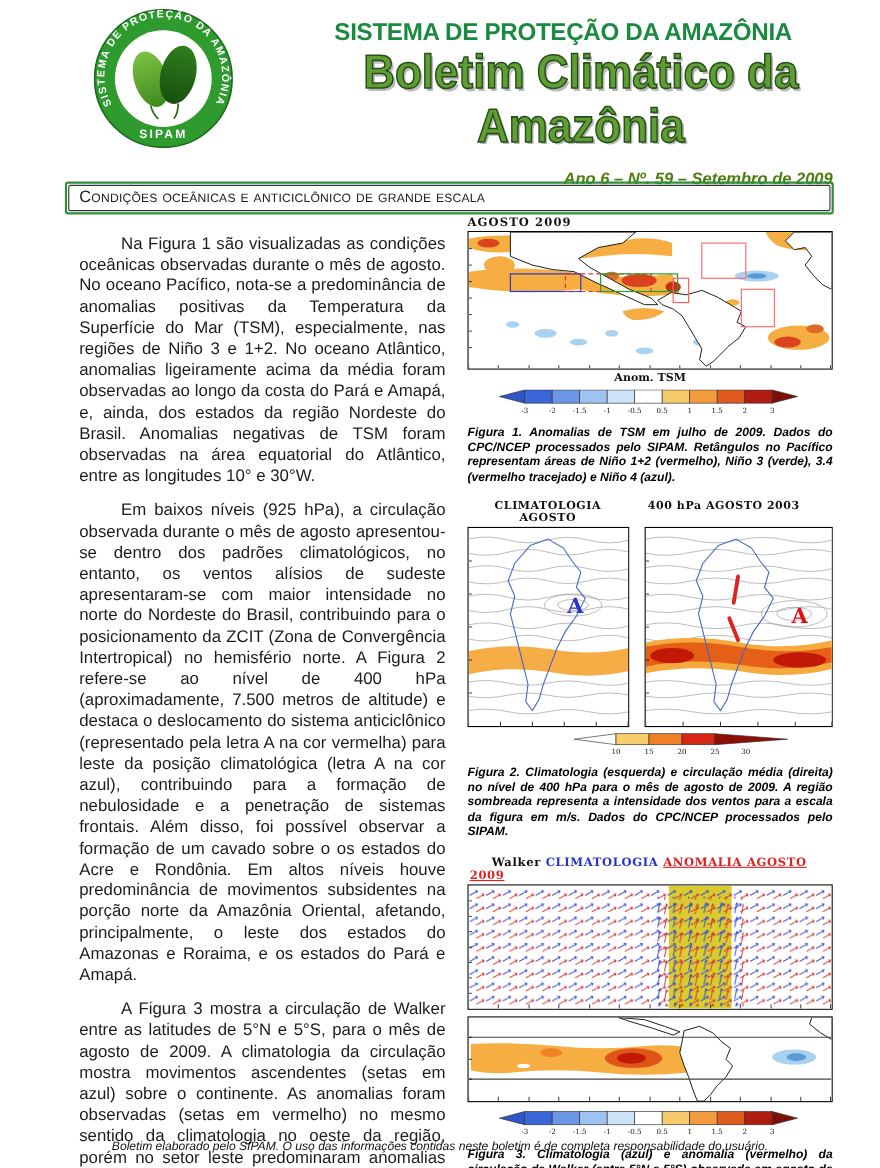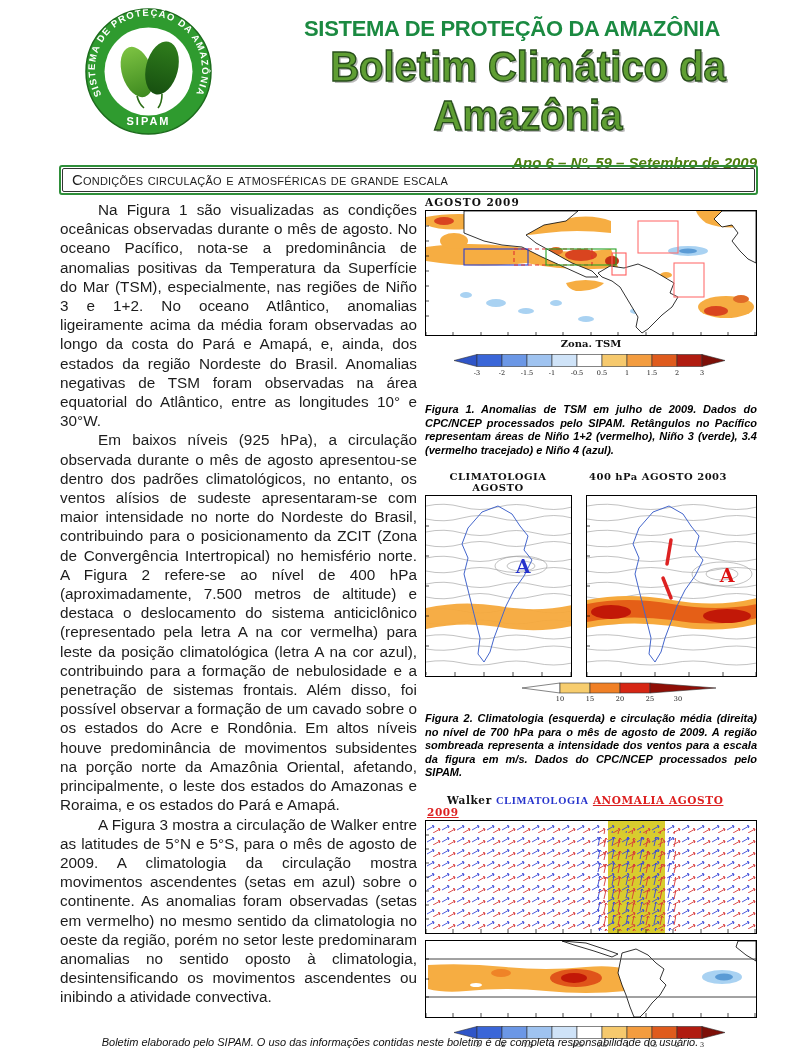--- a/index.html
+++ b/index.html
@@ -21,36 +21,36 @@
     font-size:15px;font-weight:bold;font-style:italic;color:#4d7c0f;margin-top:39px;}
 
   
   .section-bar{left:59px;top:165px;width:693px;border:2px solid #2f8f3a;border-radius:3px;padding:1px;}
   .section-bar-inner{border:1px solid #333;border-radius:2px;height:22px;line-height:22px;
     padding-left:9px;font-variant:small-caps;font-size:15px;color:#222;letter-spacing:.2px;}
 
   
   .article{left:60px;top:200px;width:357px;font-size:15.3px;line-height:19.2px;
     text-align:justify;color:#1c1c1c;}
-  .article p{margin:0;text-indent:38px;}
+  .article p{margin:12px;text-indent:38px;}
 
   
   .figcol{left:425px;top:196px;width:332px;}
   figure{margin:0;padding:0;}
   .figtitle{text-align:left;font-size:10.5px;letter-spacing:1px;color:#111;}
   .panelbox{position:relative;border:1px solid #000;background:#fff;overflow:hidden;}
   .xlabel{text-align:center;font-size:10px;margin-top:2px;color:#111;}
   figcaption{font-size:11px;font-weight:bold;font-style:italic;line-height:13.5px;
     text-align:justify;color:#000;}
   .cbar{display:block;margin:5px auto 0 auto;}
   .fig2-titles{display:flex;gap:2px;}
   .fig2-titles div{font-size:10px;letter-spacing:.5px;text-align:center;color:#111;}
   .fig2-panels{display:flex;gap:14px;margin-top:2px;}
   .fig3-title{font-size:10.5px;letter-spacing:.6px;padding-left:2px;}
-  .t-black{color:#111;margin-left:20px;} .t-blue{color:#2633cc;font-family:Liberation Serif, serif;} .t-red{color:#dd2020;text-decoration:underline;}
+  .t-black{color:#111;margin-left:20px;} .t-blue{color:#2633cc;} .t-red{color:#dd2020;text-decoration:underline;}
 
   
   .footer{left:0;right:0;top:1036px;text-align:center;font-size:11px;font-style:italic;color:#111;}
 </style>
 </head>
 <body>
 
 <div class="page">
 
   <div class="abs" style="left:85px;top:8px;width:127px;height:127px;">
@@ -76,21 +76,21 @@
       </text>
       <text x="63.5" y="117" text-anchor="middle" font-size="11" font-weight="bold" fill="#ffffff" letter-spacing="2" font-family="Liberation Sans, sans-serif">SIPAM</text>
     </svg>
   </div>
 
   <div class="abs org-title">SISTEMA DE PROTEÇÃO DA AMAZÔNIA</div>
   <div class="abs bulletin-title">Boletim Climático da Amazônia</div>
   <div class="abs edition">Ano 6 – Nº. 59 – Setembro de 2009</div>
 
   <div class="abs section-bar">
-    <div class="section-bar-inner">Condições circulação e atmosféricas de grande escala</div>
+    <div class="section-bar-inner">Condições oceânicas e anticiclônico de grande escala</div>
   </div>
 
   <div class="abs article">
     <p>Na Figura 1 são visualizadas as condições oceânicas observadas durante o mês de agosto. No oceano Pacífico, nota-se a predominância de anomalias positivas da Temperatura da Superfície do Mar (TSM), especialmente, nas regiões de Niño 3 e 1+2. No oceano Atlântico, anomalias ligeiramente acima da média foram observadas ao longo da costa do Pará e Amapá, e, ainda, dos estados da região Nordeste do Brasil. Anomalias negativas de TSM foram observadas na área equatorial do Atlântico, entre as longitudes 10° e 30°W.</p>
     <p>Em baixos níveis (925 hPa), a circulação observada durante o mês de agosto apresentou-se dentro dos padrões climatológicos, no entanto, os ventos alísios de sudeste apresentaram-se com maior intensidade no norte do Nordeste do Brasil, contribuindo para o posicionamento da ZCIT (Zona de Convergência Intertropical) no hemisfério norte. A Figura 2 refere-se ao nível de 400 hPa (aproximadamente, 7.500 metros de altitude) e destaca o deslocamento do sistema anticiclônico (representado pela letra A na cor vermelha) para leste da posição climatológica (letra A na cor azul), contribuindo para a formação de nebulosidade e a penetração de sistemas frontais. Além disso, foi possível observar a formação de um cavado sobre o os estados do Acre e Rondônia. Em altos níveis houve predominância de movimentos subsidentes na porção norte da Amazônia Oriental, afetando, principalmente, o leste dos estados do Amazonas e Roraima, e os estados do Pará e Amapá.</p>
     <p>A Figura 3 mostra a circulação de Walker entre as latitudes de 5°N e 5°S, para o mês de agosto de 2009. A climatologia da circulação mostra movimentos ascendentes (setas em azul) sobre o continente. As anomalias foram observadas (setas em vermelho) no mesmo sentido da climatologia no oeste da região, porém no setor leste predominaram anomalias no sentido oposto à climatologia, desintensificando os movimentos ascendentes ou inibindo a atividade convectiva.</p>
   </div>
 
   <div class="abs figcol">
 
@@ -131,21 +131,21 @@
           <rect x="38" y="38" width="64" height="16" fill="none" stroke="#2a3fd0" stroke-width="1.1"></rect>
           <rect x="88" y="38" width="78" height="16" fill="none" stroke="#e03030" stroke-width="1.1" stroke-dasharray="4 3"></rect>
           <rect x="120" y="38" width="70" height="16" fill="none" stroke="#27a227" stroke-width="1.1"></rect>
           <rect x="186" y="42" width="14" height="22" fill="none" stroke="#ff6060" stroke-width="1.1"></rect>
           <rect x="212" y="10" width="40" height="32" fill="none" stroke="#ff7070" stroke-width="1.1"></rect>
           <rect x="248" y="52" width="30" height="34" fill="none" stroke="#ff7070" stroke-width="1.1"></rect>
 
           <path d="M0,124l0,-3M27,124l0,-3M55,124l0,-3M82,124l0,-3M110,124l0,-3M137,124l0,-3M165,124l0,-3M192,124l0,-3M220,124l0,-3M247,124l0,-3M275,124l0,-3M302,124l0,-3M329,124l0,-3M0,15l3,0M0,30l3,0M0,45l3,0M0,60l3,0M0,75l3,0M0,90l3,0M0,105l3,0" stroke="#000" stroke-width="0.7"></path>
         </svg>
       </div>
-      <div class="xlabel serif">Zona. TSM</div>
+      <div class="xlabel serif">Anom. TSM</div>
       <svg class="cbar" width="276" height="24" viewBox="0 0 276 24">
         <polygon points="24,0.5 24,12.5 1,6.5" fill="#2f55c8" stroke="#333" stroke-width="0.6"></polygon>
         <g stroke="#333" stroke-width="0.6">
           <rect x="24" y="0.5" width="25" height="12" fill="#3a66d8"></rect>
           <rect x="49" y="0.5" width="25" height="12" fill="#6b97e6"></rect>
           <rect x="74" y="0.5" width="25" height="12" fill="#9fc3f0"></rect>
           <rect x="99" y="0.5" width="25" height="12" fill="#cfe3f8"></rect>
           <rect x="124" y="0.5" width="25" height="12" fill="#ffffff"></rect>
           <rect x="149" y="0.5" width="25" height="12" fill="#f6c96d"></rect>
           <rect x="174" y="0.5" width="25" height="12" fill="#f39c3f"></rect>
@@ -159,21 +159,21 @@
           <text x="74" y="21">-1.5</text>
           <text x="99" y="21">-1</text>
           <text x="124" y="21">-0.5</text>
           <text x="149" y="21">0.5</text>
           <text x="174" y="21">1</text>
           <text x="199" y="21">1.5</text>
           <text x="224" y="21">2</text>
           <text x="249" y="21">3</text>
         </g>
       </svg>
-      <figcaption style="margin-top:25px;">Figura 1. Anomalias de TSM em julho de 2009. Dados do CPC/NCEP processados pelo SIPAM. Retângulos no Pacífico representam áreas de Niño 1+2 (vermelho), Niño 3 (verde), 3.4 (vermelho tracejado) e Niño 4 (azul).</figcaption>
+      <figcaption style="margin-top:9px;">Figura 1. Anomalias de TSM em julho de 2009. Dados do CPC/NCEP processados pelo SIPAM. Retângulos no Pacífico representam áreas de Niño 1+2 (vermelho), Niño 3 (verde), 3.4 (vermelho tracejado) e Niño 4 (azul).</figcaption>
     </figure>
 
     <figure style="margin-top:14px;">
       <div class="fig2-titles">
         <div class="serif" style="width:146px;">CLIMATOLOGIA AGOSTO</div>
         <div class="serif" style="width:170px;">400 hPa AGOSTO 2003</div>
       </div>
       <div class="fig2-panels">
         <div class="panelbox" style="width:146px;height:180px;">
           <svg width="146" height="180" viewBox="0 0 146 180">
@@ -241,21 +241,21 @@
         </g>
         <polygon points="130,1 196,6 130,11" fill="#8f0e06" stroke="#333" stroke-width="0.6"></polygon>
         <g font-family="DejaVu Serif, serif" font-size="6.5" fill="#111" text-anchor="middle">
           <text x="40" y="19">10</text>
           <text x="70" y="19">15</text>
           <text x="100" y="19">20</text>
           <text x="130" y="19">25</text>
           <text x="158" y="19">30</text>
         </g>
       </svg>
-      <figcaption style="margin-top:8px;">Figura 2. Climatologia (esquerda) e circulação média (direita) no nível de 700 hPa para o mês de agosto de 2009. A região sombreada representa a intensidade dos ventos para a escala da figura em m/s. Dados do CPC/NCEP processados pelo SIPAM.</figcaption>
+      <figcaption style="margin-top:8px;">Figura 2. Climatologia (esquerda) e circulação média (direita) no nível de 400 hPa para o mês de agosto de 2009. A região sombreada representa a intensidade dos ventos para a escala da figura em m/s. Dados do CPC/NCEP processados pelo SIPAM.</figcaption>
     </figure>
 
     <figure style="margin-top:14px;">
       <div class="fig3-title serif">
         <span class="t-black">Walker</span>
         <span class="t-blue">CLIMATOLOGIA</span>
         <span class="t-red">ANOMALIA AGOSTO 2009</span>
       </div>
       <div class="panelbox" style="height:112px;margin-top:2px;">
         <svg width="330" height="112" viewBox="0 0 330 112">

